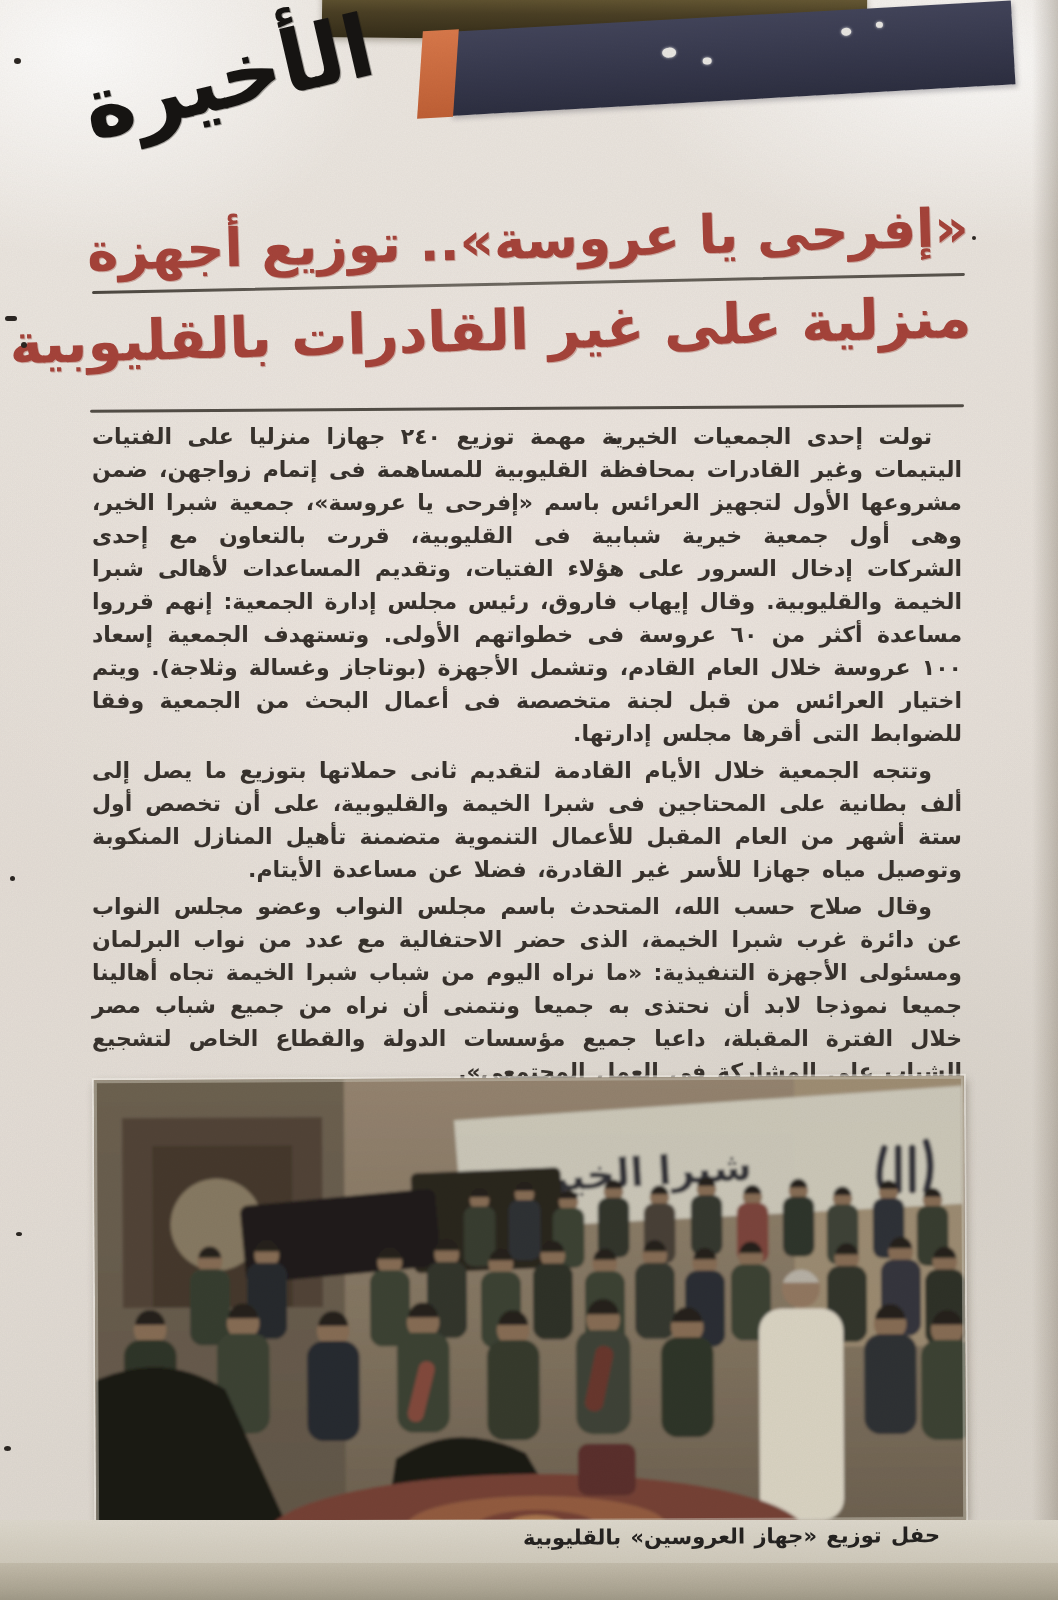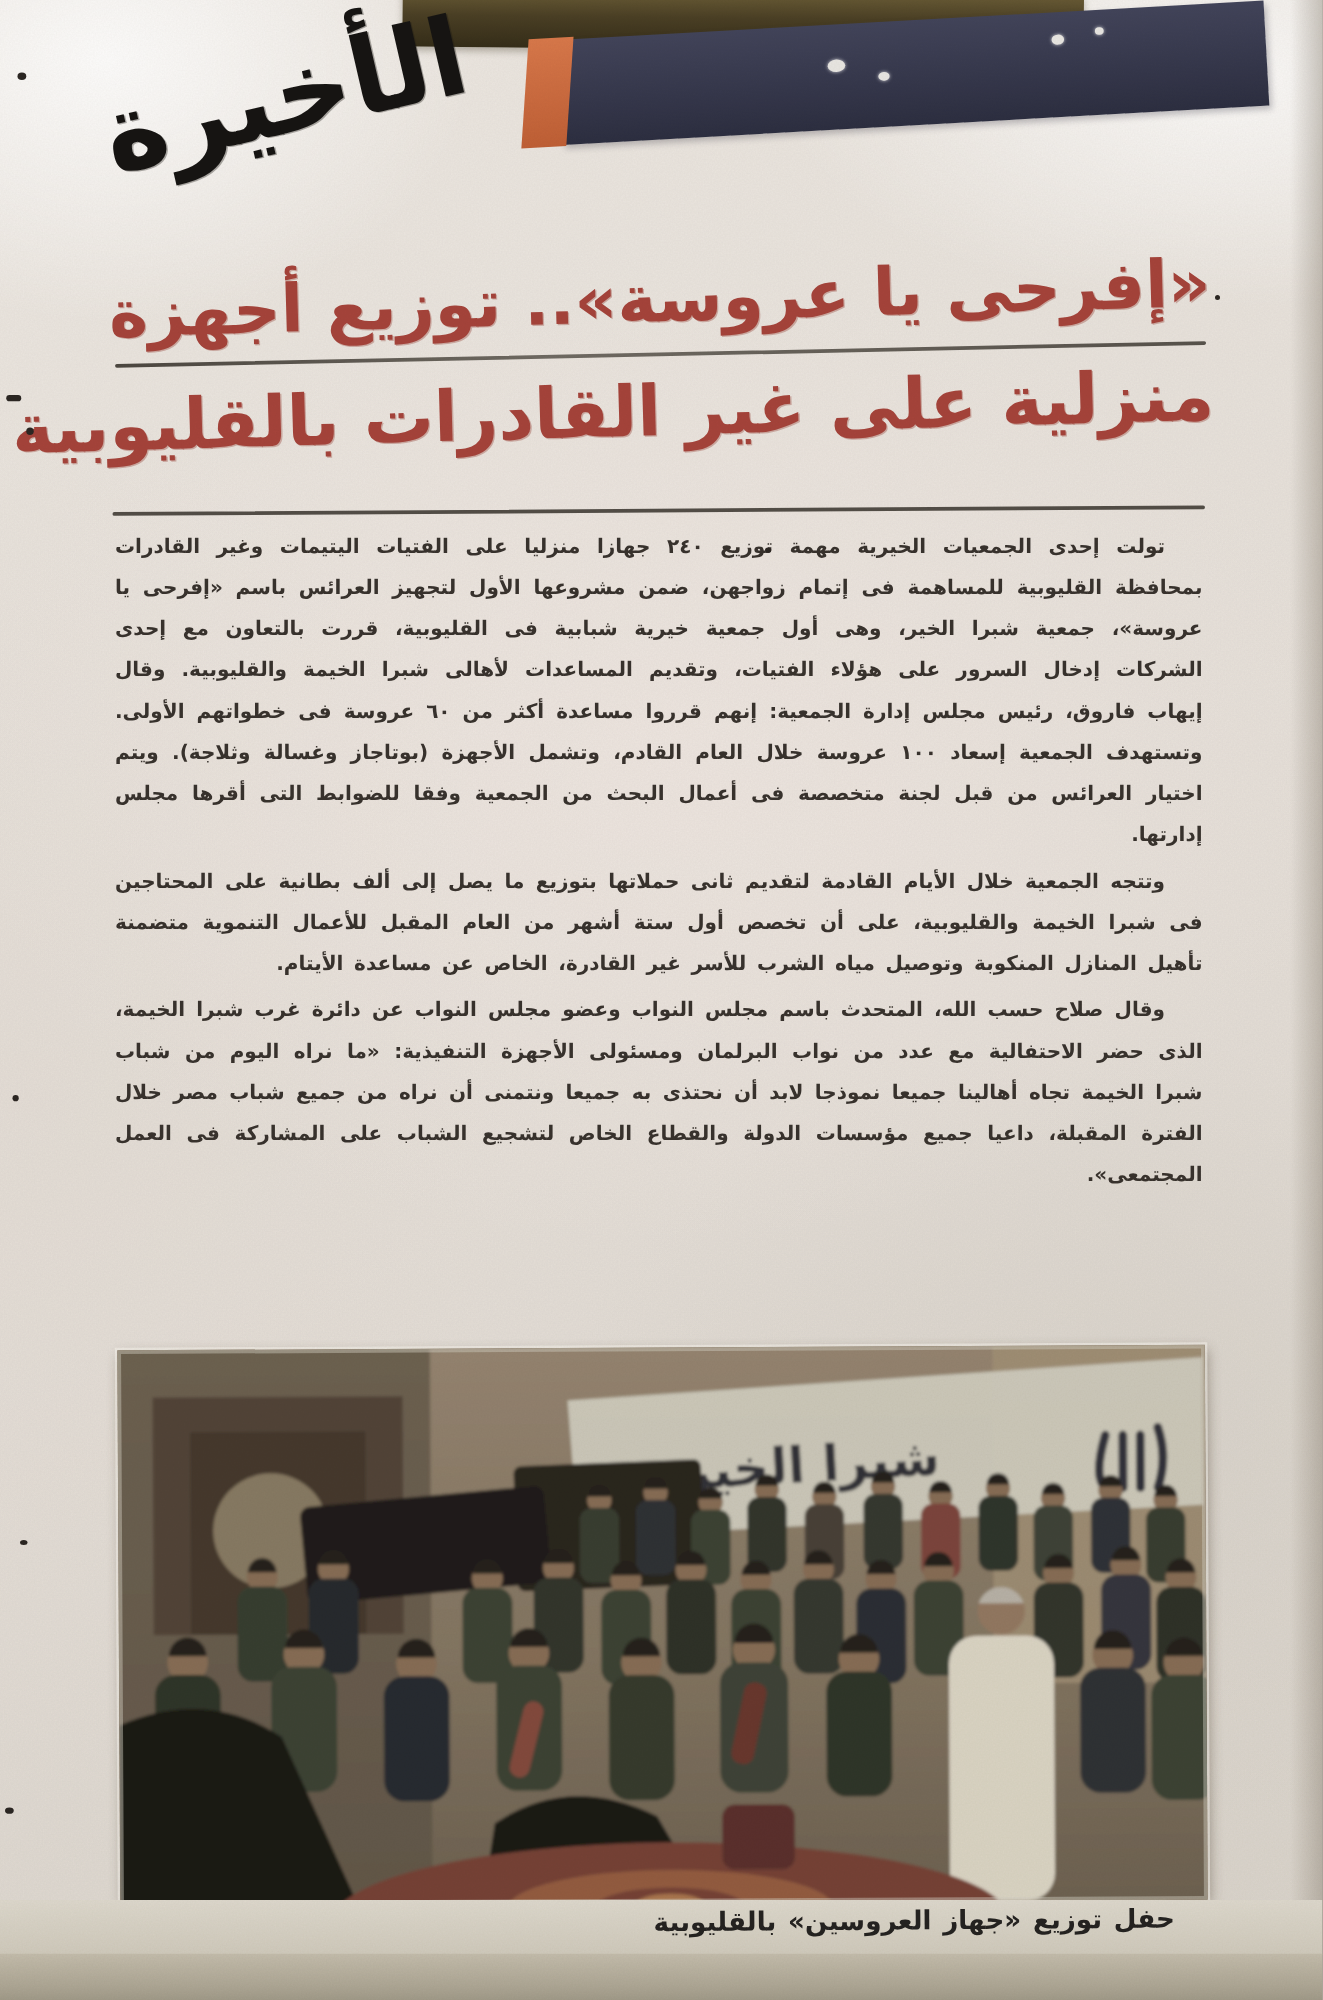--- a/index.html
+++ b/index.html
@@ -65,21 +65,21 @@
   .headline-rule{height:3px;background:linear-gradient(90deg,#4c4740,#6f6a62 40%,#57524b);
     width:99%;margin:2px auto 4px auto;transform:rotate(.4deg);border-radius:2px;}
   
   .article-rule{
     position:absolute;left:90px;top:407px;width:874px;height:2.5px;
     background:#524d46;transform:rotate(-.35deg);border-radius:2px;
   }
   .article{
     position:absolute;left:92px;top:420px;width:870px;direction:rtl;
     text-align:justify;color:#38322d;
-    font-size:16px;line-height:33px;font-weight:bold;word-spacing:3px;
+    font-size:22px;line-height:33px;font-weight:bold;word-spacing:3px;
   }
   .article p{margin:0 0 4px 0;text-indent:30px;}
   
   .photo{
     position:absolute;left:95px;top:1078px;width:870px;height:444px;
     transform:rotate(-.3deg);
     box-shadow:0 0 0 2px rgba(245,242,235,.6), 2px 4px 10px rgba(70,60,45,.45);
     overflow:hidden;background:#7c6b55;
   }
   .photo svg{display:block;filter:saturate(.85) contrast(.96);}
@@ -111,21 +111,21 @@
 
   <div class="headline">
     <div class="l1">«إفرحى يا عروسة».. توزيع أجهزة</div>
     <div class="headline-rule"></div>
     <div class="l2">منزلية على غير القادرات بالقليوبية</div>
   </div>
 
   <div class="article-rule"></div>
   <div class="article">
     <p>تولت إحدى الجمعيات الخيرية مهمة توزيع ٢٤٠ جهازا منزليا على الفتيات اليتيمات وغير القادرات بمحافظة القليوبية للمساهمة فى إتمام زواجهن، ضمن مشروعها الأول لتجهيز العرائس باسم «إفرحى يا عروسة»، جمعية شبرا الخير، وهى أول جمعية خيرية شبابية فى القليوبية، قررت بالتعاون مع إحدى الشركات إدخال السرور على هؤلاء الفتيات، وتقديم المساعدات لأهالى شبرا الخيمة والقليوبية. وقال إيهاب فاروق، رئيس مجلس إدارة الجمعية: إنهم قرروا مساعدة أكثر من ٦٠ عروسة فى خطواتهم الأولى. وتستهدف الجمعية إسعاد ١٠٠ عروسة خلال العام القادم، وتشمل الأجهزة (بوتاجاز وغسالة وثلاجة). ويتم اختيار العرائس من قبل لجنة متخصصة فى أعمال البحث من الجمعية وفقا للضوابط التى أقرها مجلس إدارتها.</p>
-    <p>وتتجه الجمعية خلال الأيام القادمة لتقديم ثانى حملاتها بتوزيع ما يصل إلى ألف بطانية على المحتاجين فى شبرا الخيمة والقليوبية، على أن تخصص أول ستة أشهر من العام المقبل للأعمال التنموية متضمنة تأهيل المنازل المنكوبة وتوصيل مياه الشرب للأسر غير القادرة، الخاص عن مساعدة الأيتام.</p>
+    <p>وتتجه الجمعية خلال الأيام القادمة لتقديم ثانى حملاتها بتوزيع ما يصل إلى ألف بطانية على المحتاجين فى شبرا الخيمة والقليوبية، على أن تخصص أول ستة أشهر من العام المقبل للأعمال التنموية متضمنة تأهيل المنازل المنكوبة وتوصيل مياه جهازا للأسر غير القادرة، فضلا عن مساعدة الأيتام.</p>
     <p>وقال صلاح حسب الله، المتحدث باسم مجلس النواب وعضو مجلس النواب عن دائرة غرب شبرا الخيمة، الذى حضر الاحتفالية مع عدد من نواب البرلمان ومسئولى الأجهزة التنفيذية: «ما نراه اليوم من شباب شبرا الخيمة تجاه أهالينا جميعا نموذجا لابد أن نحتذى به جميعا ونتمنى أن نراه من جميع شباب مصر خلال الفترة المقبلة، داعيا جميع مؤسسات الدولة والقطاع الخاص لتشجيع الشباب على المشاركة فى العمل المجتمعى».</p>
   </div>
 
   <div class="photo">
     <svg width="870" height="444" viewBox="0 0 870 444" xmlns="http://www.w3.org/2000/svg">
       <defs>
         <linearGradient id="wall" x1="0" y1="0" x2="0" y2="1">
           <stop offset="0" stop-color="#97836a"></stop>
           <stop offset=".55" stop-color="#84735b"></stop>
           <stop offset="1" stop-color="#6d5f4b"></stop>

